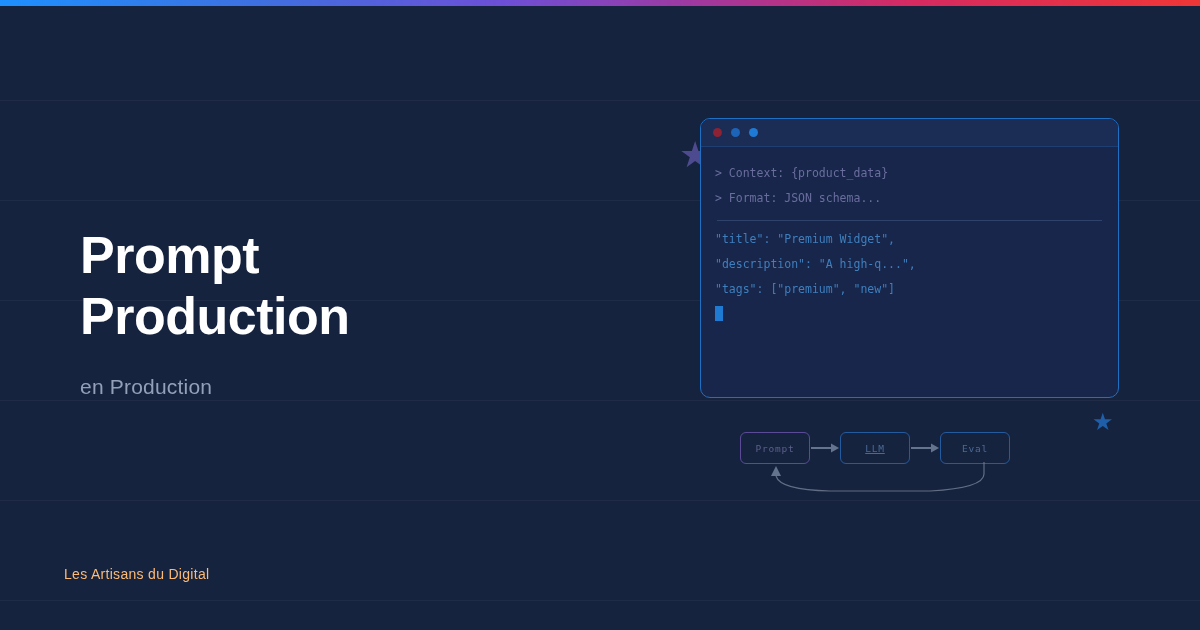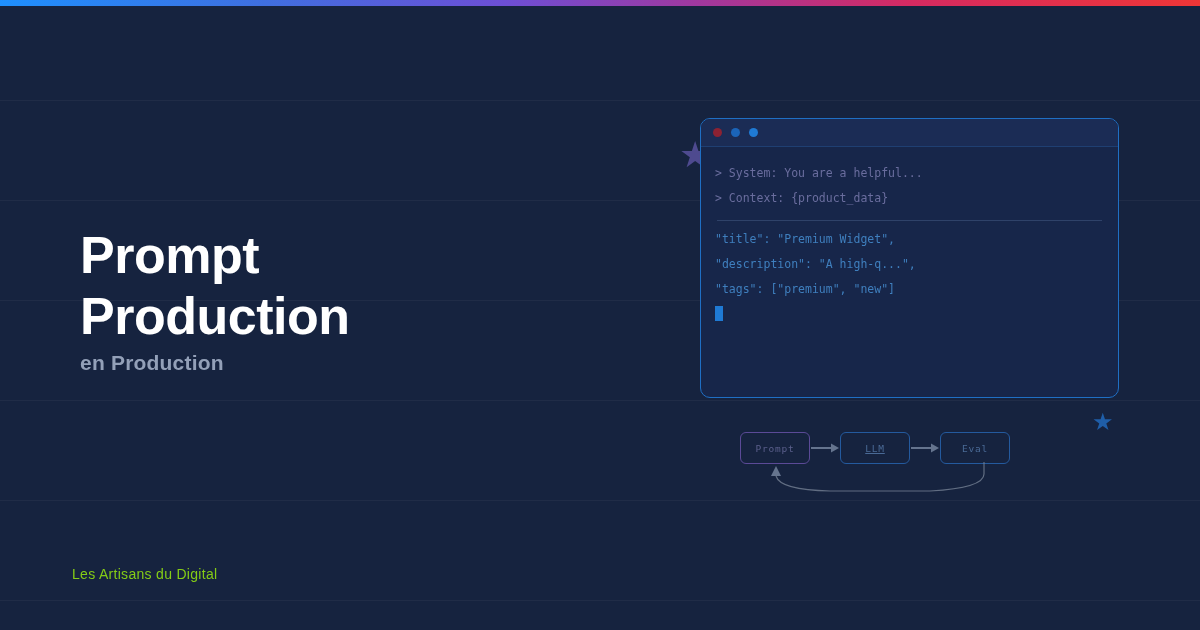--- a/index.html
+++ b/index.html
@@ -44,32 +44,32 @@
     width:560px;
   }
   .title {
     color:#ffffff;
     font-size:52px;
     font-weight:bold;
     line-height:1.17;
     letter-spacing:-0.5px;
   }
   .subtitle {
-    margin-top:4px;
+    margin-top:28px;
     color:#93a0b8;
     font-size:21px;
-    font-weight:700;
+    font-weight:400;
     letter-spacing:0.2px;
   }
 
   
   .footer-brand {
     position:absolute;
-    left:72px; top:566px;
-    color:#84cc16;
+    left:64px; top:566px;
+    color:#fdba74;
     font-size:14px;
     letter-spacing:0.3px;
   }
 
   
   .terminal {
     position:absolute;
     left:700px; top:118px;
     width:419px; height:280px;
     border:1.5px solid #1f6fc4;
@@ -158,22 +158,22 @@
 
   <div class="footer-brand">Les Artisans du Digital</div>
 
   <div class="terminal">
     <div class="term-head">
       <span class="dot red"></span>
       <span class="dot blu1"></span>
       <span class="dot blu2"></span>
     </div>
     <div class="term-body">
-      <div class="prompt-line">&gt; System: You are a helpful...</div>
       <div class="prompt-line">&gt; Context: {product_data}</div>
+      <div class="prompt-line">&gt; Format: JSON schema...</div>
 
       <div class="term-divider"></div>
 
       <div class="json-line">"title": "Premium Widget",</div>
       <div class="json-line">"description": "A high-q...",</div>
       <div class="json-line">"tags": ["premium", "new"]</div>
 
       <span class="cursor"></span>
     </div>
   </div>

